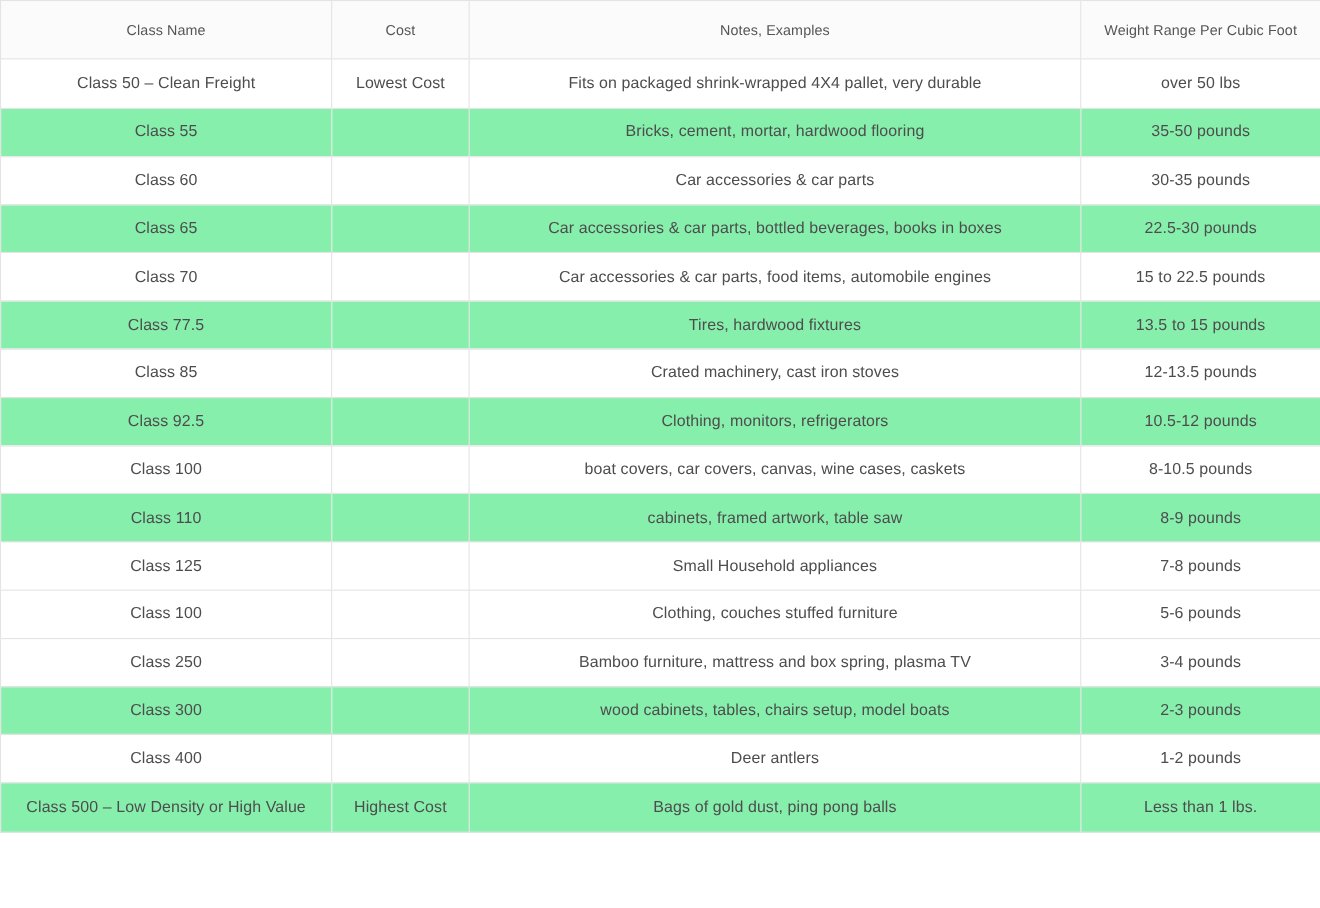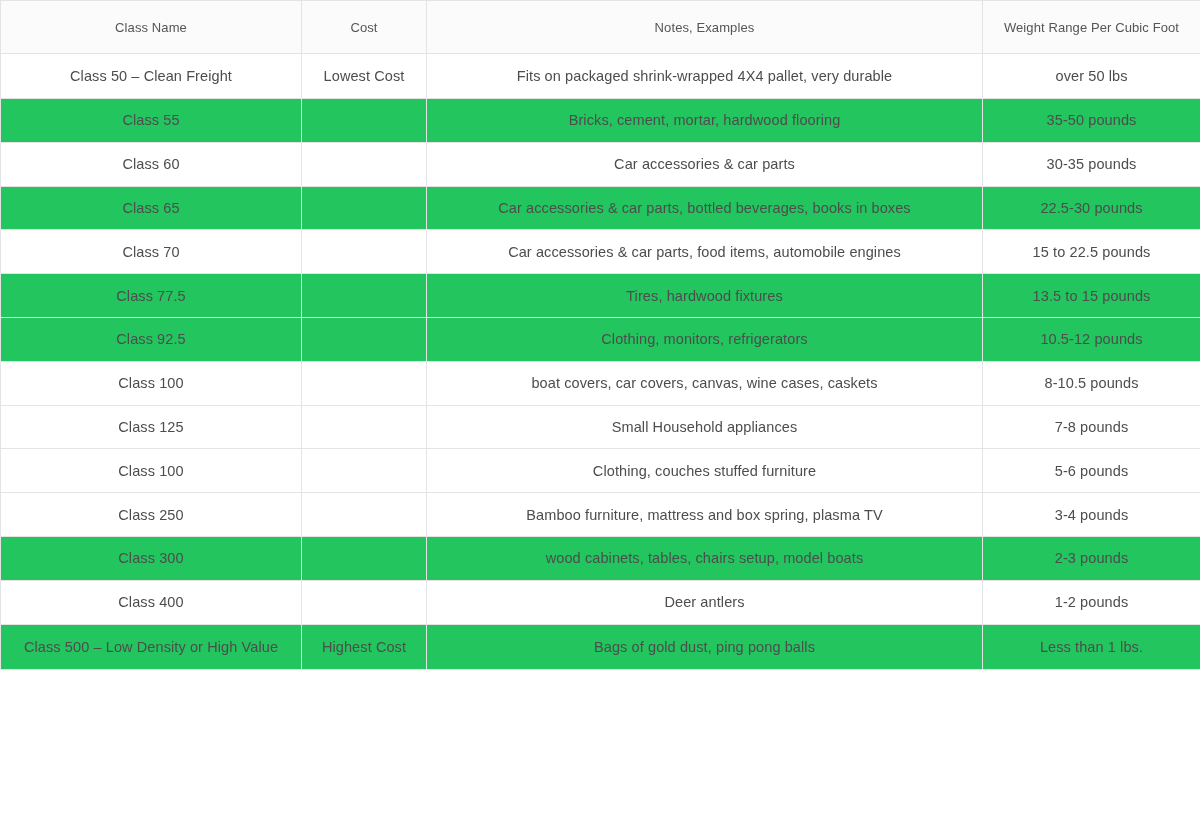--- a/index.html
+++ b/index.html
@@ -43,21 +43,21 @@
     letter-spacing: 0.1px;
   }
   table.freight-class-table tbody td {
     height: 42.8px;
     font-size: 14.5px;
     color: #4d4d4d;
     background: #ffffff;
     letter-spacing: 0.1px;
   }
   table.freight-class-table tbody tr.alt td {
-    background: #22c55e;
+    background: #86efac;
   }
   table.freight-class-table tbody tr.first-row td,
   table.freight-class-table tbody tr.last-row td {
     height: 44px;
   }
   .cell-empty { color: transparent; }
 </style>
 </head>
 <body>
 
@@ -107,31 +107,43 @@
           <td class="cell-empty"></td>
           <td>Car accessories &amp; car parts, food items, automobile engines</td>
           <td>15 to 22.5 pounds</td>
         </tr>
         <tr class="alt">
           <td>Class 77.5</td>
           <td class="cell-empty"></td>
           <td>Tires, hardwood fixtures</td>
           <td>13.5 to 15 pounds</td>
         </tr>
+        <tr>
+          <td>Class 85</td>
+          <td class="cell-empty"></td>
+          <td>Crated machinery, cast iron stoves</td>
+          <td>12-13.5 pounds</td>
+        </tr>
         <tr class="alt">
           <td>Class 92.5</td>
           <td class="cell-empty"></td>
           <td>Clothing, monitors, refrigerators</td>
           <td>10.5-12 pounds</td>
         </tr>
         <tr>
           <td>Class 100</td>
           <td class="cell-empty"></td>
           <td>boat covers, car covers, canvas, wine cases, caskets</td>
           <td>8-10.5 pounds</td>
+        </tr>
+        <tr class="alt">
+          <td>Class 110</td>
+          <td class="cell-empty"></td>
+          <td>cabinets, framed artwork, table saw</td>
+          <td>8-9 pounds</td>
         </tr>
         <tr>
           <td>Class 125</td>
           <td class="cell-empty"></td>
           <td>Small Household appliances</td>
           <td>7-8 pounds</td>
         </tr>
         <tr>
           <td>Class 100</td>
           <td class="cell-empty"></td>

